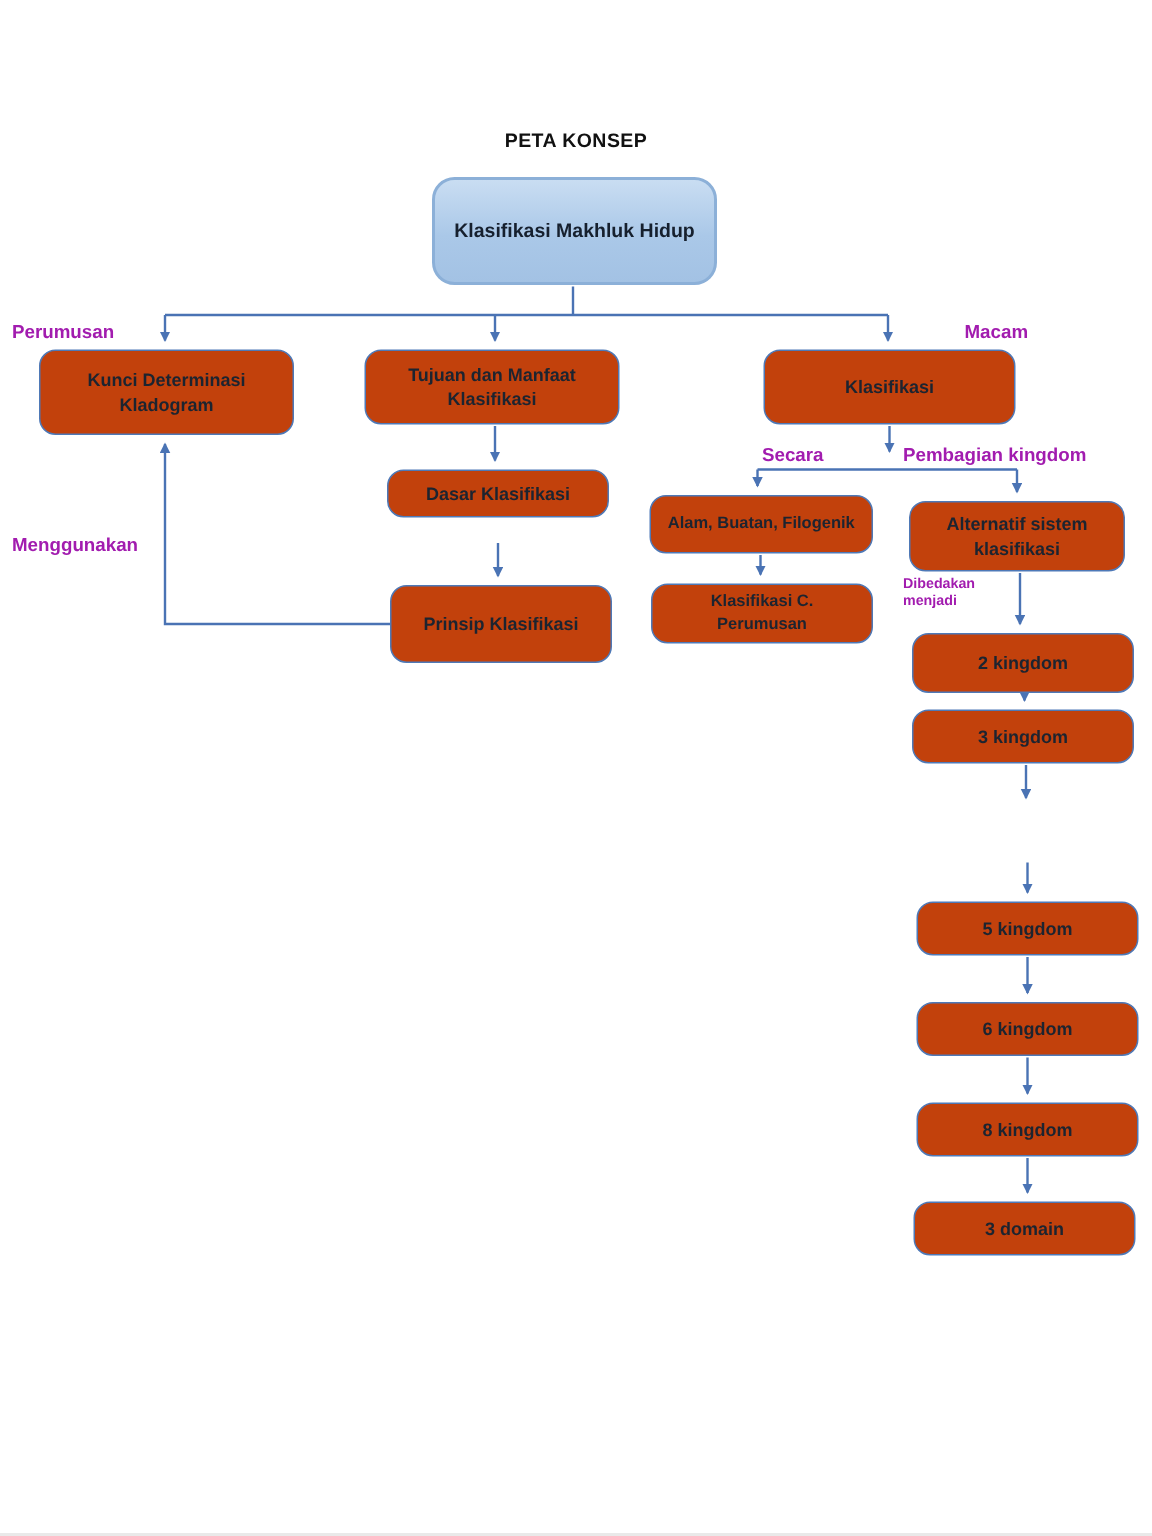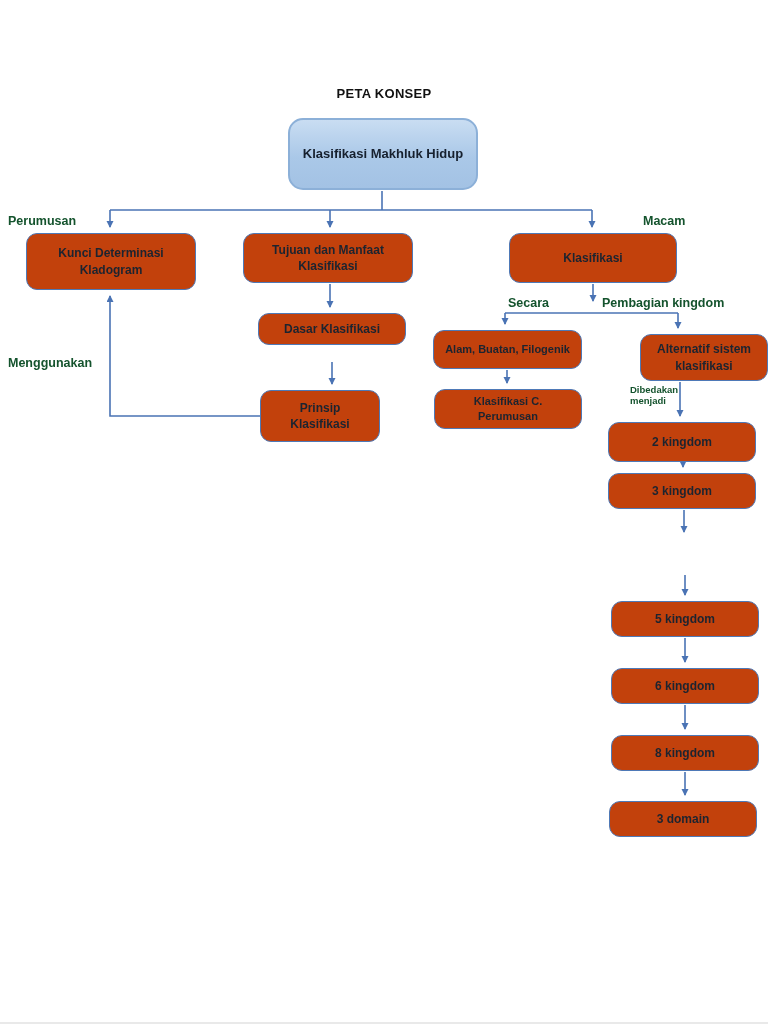--- a/index.html
+++ b/index.html
@@ -41,29 +41,28 @@
     border: 2px solid #8cb0d8;
     border-radius: 15px;
     font-size: 13px;
     color: #16202e;
   }
   .node.small { font-size: 11px; }
   .elabel {
     position: absolute;
     font-weight: 700;
     font-size: 12.5px;
-    color: #14532d;
+    color: #a21caf;
     white-space: nowrap;
   }
   .elabel.tiny {
     font-size: 9.5px;
     line-height: 1.2;
     white-space: normal;
     width: 62px;
-    margin-left: 28px;
   }
   .title {
     position: absolute;
     left: 0; top: 86px;
     width: 768px;
     text-align: center;
     font-weight: 700;
     font-size: 13px;
     letter-spacing: 0.3px;
     color: #111111;
@@ -72,24 +71,24 @@
     position: absolute;
     left: 0; bottom: 0;
     width: 768px; height: 2px;
     background: #e9e9e9;
   }
   
   .n-root    { left:288px; top:118px; width:190px; height:72px; }
   .n-kunci   { left:26px;  top:233px; width:170px; height:57px; }
   .n-tujuan  { left:243px; top:233px; width:170px; height:50px; }
   .n-dasar   { left:258px; top:313px; width:148px; height:32px; }
-  .n-prinsip { left:260px; top:390px; width:120px; height:52px; }
+  .n-prinsip { left:260px; top:390px; width:148px; height:52px; }
   .n-klas    { left:509px; top:233px; width:168px; height:50px; }
   .n-alam    { left:433px; top:330px; width:149px; height:39px; }
-  .n-alt     { left:640px; top:334px; width:128px; height:47px;border-radius:11px; }
+  .n-alt     { left:606px; top:334px; width:144px; height:47px;border-radius:11px; }
   .n-linn    { left:434px; top:389px; width:148px; height:40px; }
   .n-k2      { left:608px; top:422px; width:148px; height:40px; }
   .n-k3      { left:608px; top:473px; width:148px; height:36px; }
   .n-k4      { left:611px; top:538px; width:148px; height:36px; }
   .n-k5      { left:611px; top:601px; width:148px; height:36px; }
   .n-k6      { left:611px; top:668px; width:148px; height:36px; }
   .n-k8      { left:611px; top:735px; width:148px; height:36px; }
   .n-d3      { left:609px; top:801px; width:148px; height:36px; }
   
   .l-perumusan   { left:8px;   top:214px; }

